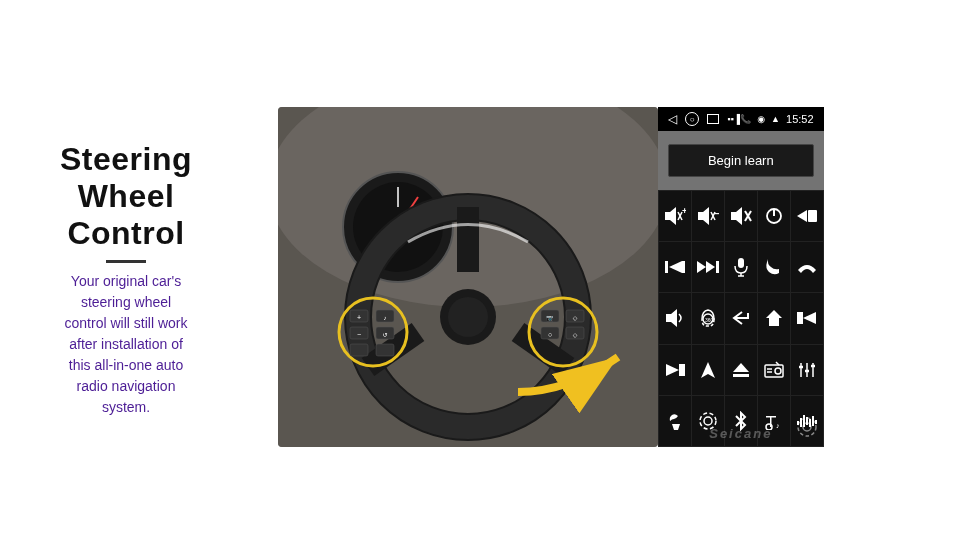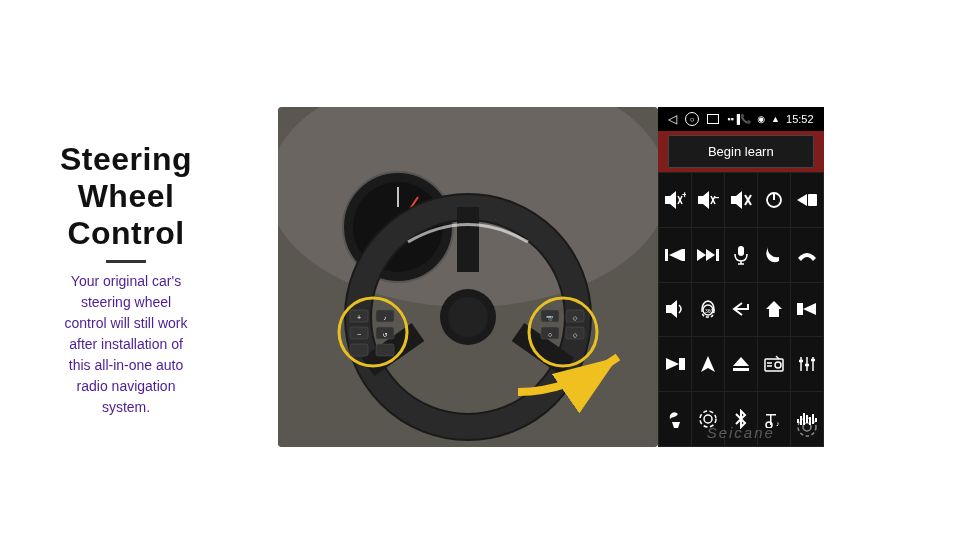--- a/index.html
+++ b/index.html
@@ -115,22 +115,22 @@
     }
 
     .time-display {
       font-size: 11px;
       color: #fff;
       font-weight: normal;
     }
 
     
     .begin-learn-area {
-      padding: 4px 10px;
-      background: #7f1d1d;
+      padding: 13px 10px;
+      background: #737373;
     }
 
     .begin-learn-btn {
       width: 100%;
       background: #1a1a1a;
       border: 1px solid #444;
       color: #fff;
       text-align: center;
       padding: 8px;
       font-size: 13px;
@@ -169,23 +169,23 @@
       justify-content: center;
     }
 
     
     .seicane-watermark {
       position: absolute;
       bottom: 6px;
       left: 50%;
       transform: translateX(-50%);
       color: rgba(255,255,255,0.3);
-      font-size: 15px;
+      font-size: 13px;
       font-style: italic;
-      font-weight: normal;
+      font-weight: bold;
       letter-spacing: 2px;
     }
 
     
     .gear-corner {
       position: absolute;
       bottom: 4px;
       right: 6px;
       color: rgba(255,255,255,0.5);
       font-size: 18px;

